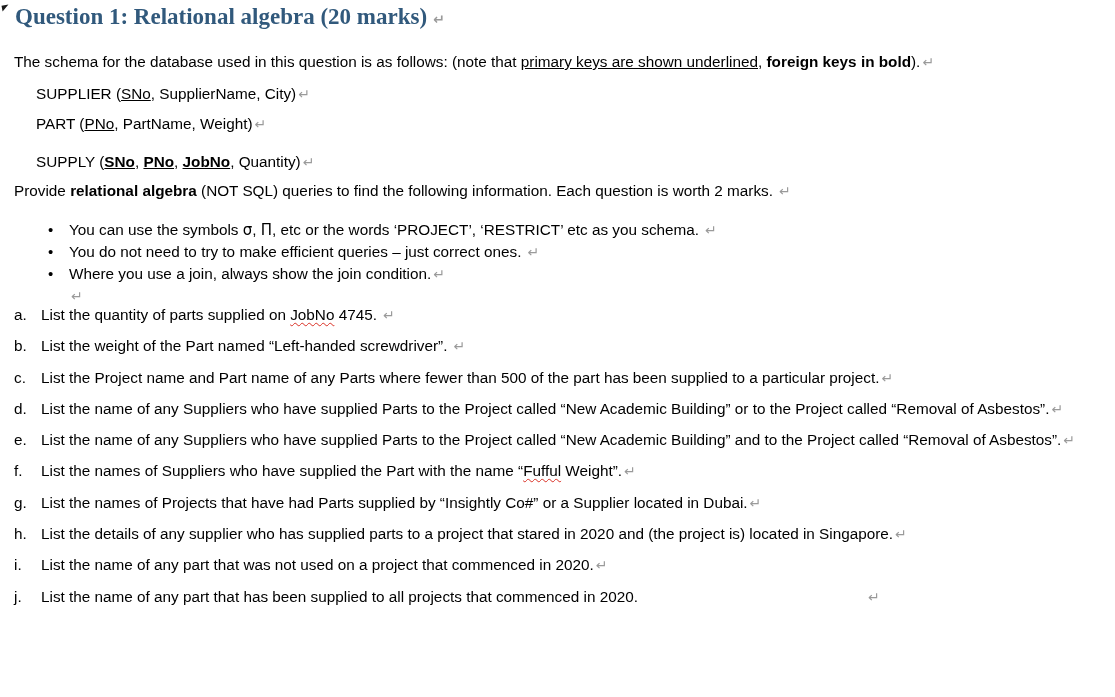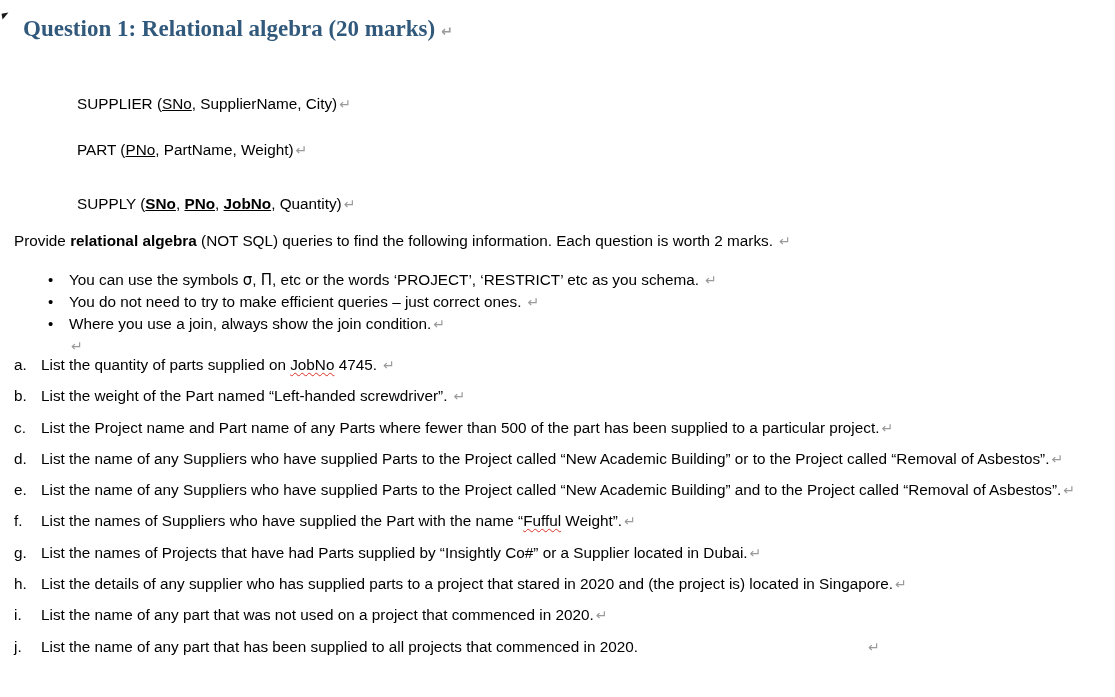--- a/index.html
+++ b/index.html
@@ -33,23 +33,23 @@
     border-left: 7px solid #1a1a1a;
     border-bottom: 6px solid transparent;
     transform: rotate(-10deg);
   }
 
   
   .heading {
     font-family: "Liberation Serif", "DejaVu Serif", serif;
     font-weight: bold;
     font-size: 23px;
-    line-height: 36px;
+    line-height: 28px;
     color: #31597C;
-    margin: 9px;
+    margin: 1px;
     padding: 2px 0 0 14px;
     white-space: nowrap;
   }
 
   
   .para {
     font-size: 15.3px;
     line-height: 21px;
     margin: 0;
     padding: 0 4px 0 14px;
@@ -100,22 +100,22 @@
       linear-gradient(45deg, transparent 40%, #D93025 40%, #D93025 60%, transparent 60%),
       linear-gradient(-45deg, transparent 40%, #D93025 40%, #D93025 60%, transparent 60%);
     background-size: 4px 3px;
     background-repeat: repeat-x;
   }
 
   
   .schema-line {
     font-size: 15.3px;
     line-height: 21px;
-    margin: 8px;
-    padding-left: 69px;
+    margin: 0;
+    padding-left: 36px;
     white-space: nowrap;
   }
   .schema-gap { height: 8px; }
 
   
   .bullets {
     list-style: none;
     margin: 0;
     padding: 0;
   }
@@ -170,20 +170,23 @@
 
   <h1 class="heading">
     <span>Question 1: Relational algebra (20 marks)</span><span class="pilcrow sp">↵</span>
   </h1>
 
   <div class="gap-1"></div>
 
 
   <div class="gap-2"></div>
 
+  <p class="para">
+    <span>The schema for the database used in this question is as follows: (note that </span><span class="u">primary keys are shown underlined</span><span>, </span><span class="b">foreign keys in bold</span><span>).</span><span class="pilcrow">↵</span>
+  </p>
 
   <div class="gap-3"></div>
 
   <p class="schema-line">
     <span>SUPPLIER</span><span> (</span><span class="u">SNo</span><span>, SupplierName, City)</span><span class="pilcrow">↵</span>
   </p>
 
   <div class="schema-gap"></div>
 
   <p class="schema-line">

